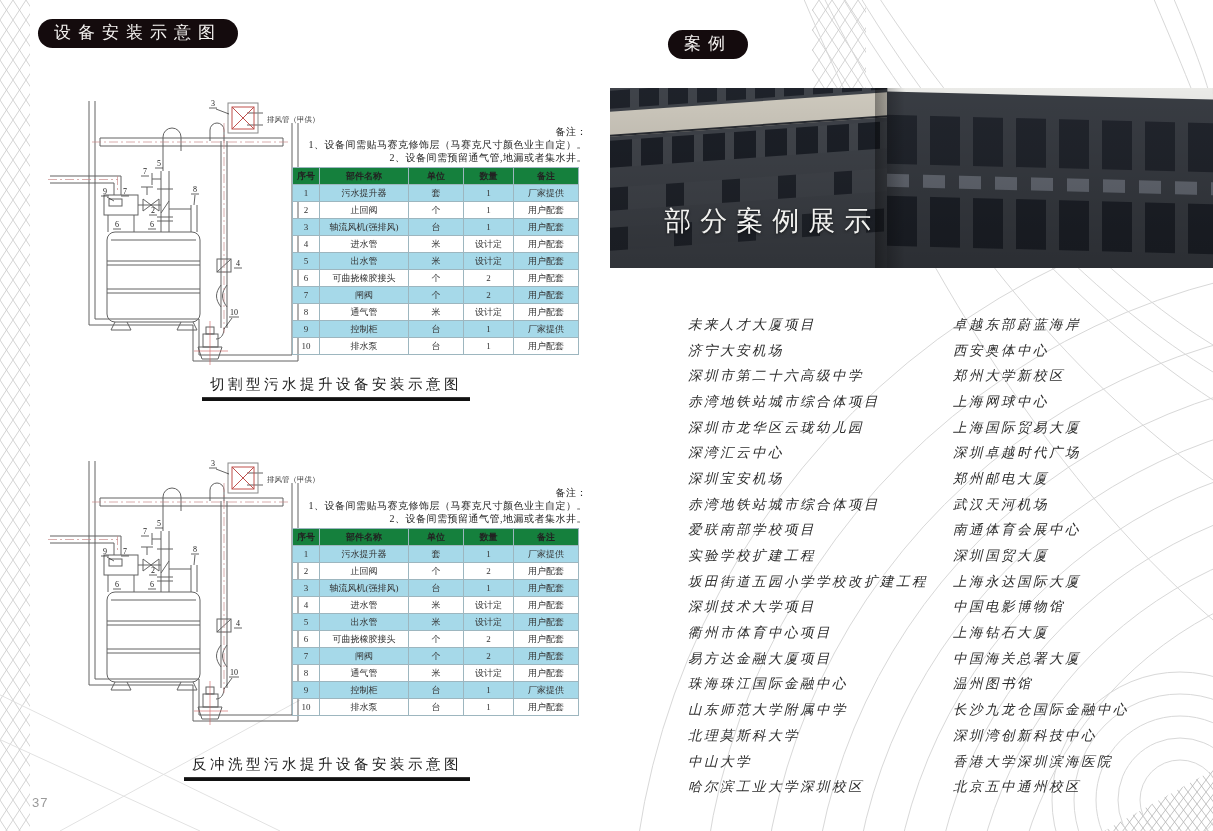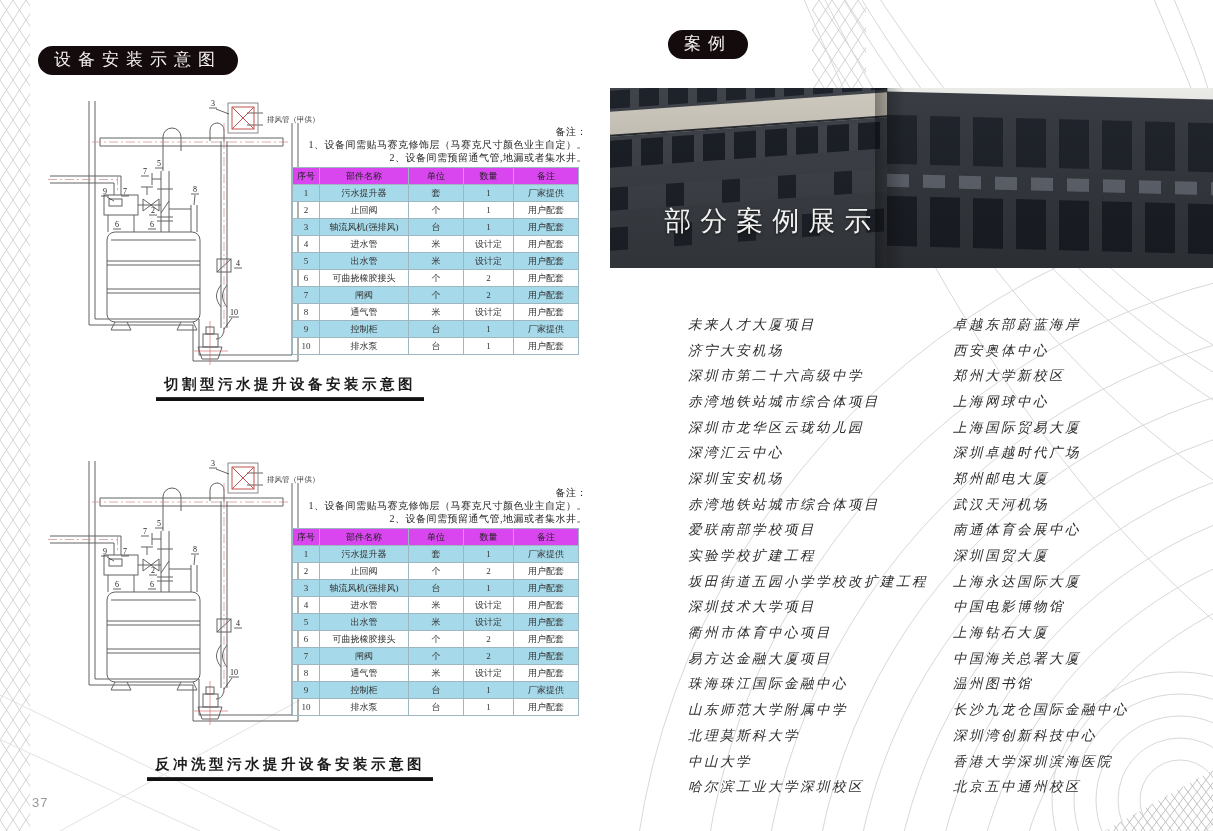--- a/index.html
+++ b/index.html
@@ -13,25 +13,25 @@
          padding:5px 16px 7px 16px;font-size:17px;letter-spacing:7px;line-height:1;}
 
   
   .notes{position:absolute;width:292px;font-size:10px;line-height:13px;color:#262626;letter-spacing:.5px;text-align:right;}
 
   
   .tablewrap{position:absolute;width:286px;}
   table.parts{border-collapse:collapse;width:286px;table-layout:fixed;}
   table.parts th,table.parts td{border:1px solid #9db6bf;font-size:9px;height:16px;
       text-align:center;padding:0;color:#333;font-weight:normal;overflow:hidden;white-space:nowrap;}
-  table.parts thead th{background:#d946ef;font-weight:normal;color:#222;}
+  table.parts thead th{background:#15803d;font-weight:bold;color:#222;}
   table.parts tr.hl td{background:#a6d9e9;}
 
   
-  .caption{position:absolute;width:360px;text-align:center;font-size:14.5px;letter-spacing:3.5px;color:#1c1c1c;font-weight:bold;}
+  .caption{position:absolute;width:360px;text-align:right;font-size:14.5px;letter-spacing:3.5px;color:#1c1c1c;}
   .caption span{display:inline-block;padding:0 8px 3px 8px;border-bottom:1px solid #333;box-shadow:0 3px 0 #111;}
 
   .diagram-slot{position:absolute;left:48px;z-index:1;}
 
   .pagenum{position:absolute;left:32px;top:795px;font-size:13px;color:#9a9a9a;
            font-family:"Liberation Sans","DejaVu Sans",sans-serif;letter-spacing:1px;}
 
   
   .photo{position:absolute;left:610px;top:88px;width:603px;height:180px;background:#3b3f46;overflow:hidden;z-index:2;}
   .ph{position:absolute;}
@@ -109,21 +109,21 @@
         <circle cx="1180" cy="800" r="106"></circle>
       <circle cx="1180" cy="800" r="128"></circle>
     </g>
     <g stroke="#e2e2e2" stroke-width="1">
       <line x1="-10" y1="735" x2="200" y2="831"></line>
       <line x1="-10" y1="690" x2="280" y2="831"></line>
       <line x1="60" y1="831" x2="300" y2="700"></line>
     </g>
   </svg>
 
-  <div class="badge" style="left:38px;top:46px;">
+  <div class="badge" style="left:38px;top:19px;">
     <span>设备安装示意图</span>
   </div>
 
   <div class="diagram-slot" style="top:93px;">
     <svg width="340" height="292" viewBox="0 0 340 292">
       <g stroke="#636363" stroke-width="1" fill="none">
         <path d="M41,8 V232 H145 V268 H250 V30"></path>
         <path d="M47,8 V226 H151 V262 H244 V30"></path>
         <path d="M52,45 H235 M52,53 H235 M52,45 V53 M235,45 V53"></path>
         <path d="M2,83 H73 M2,90 H66 M73,83 V102 M66,90 V102"></path>

